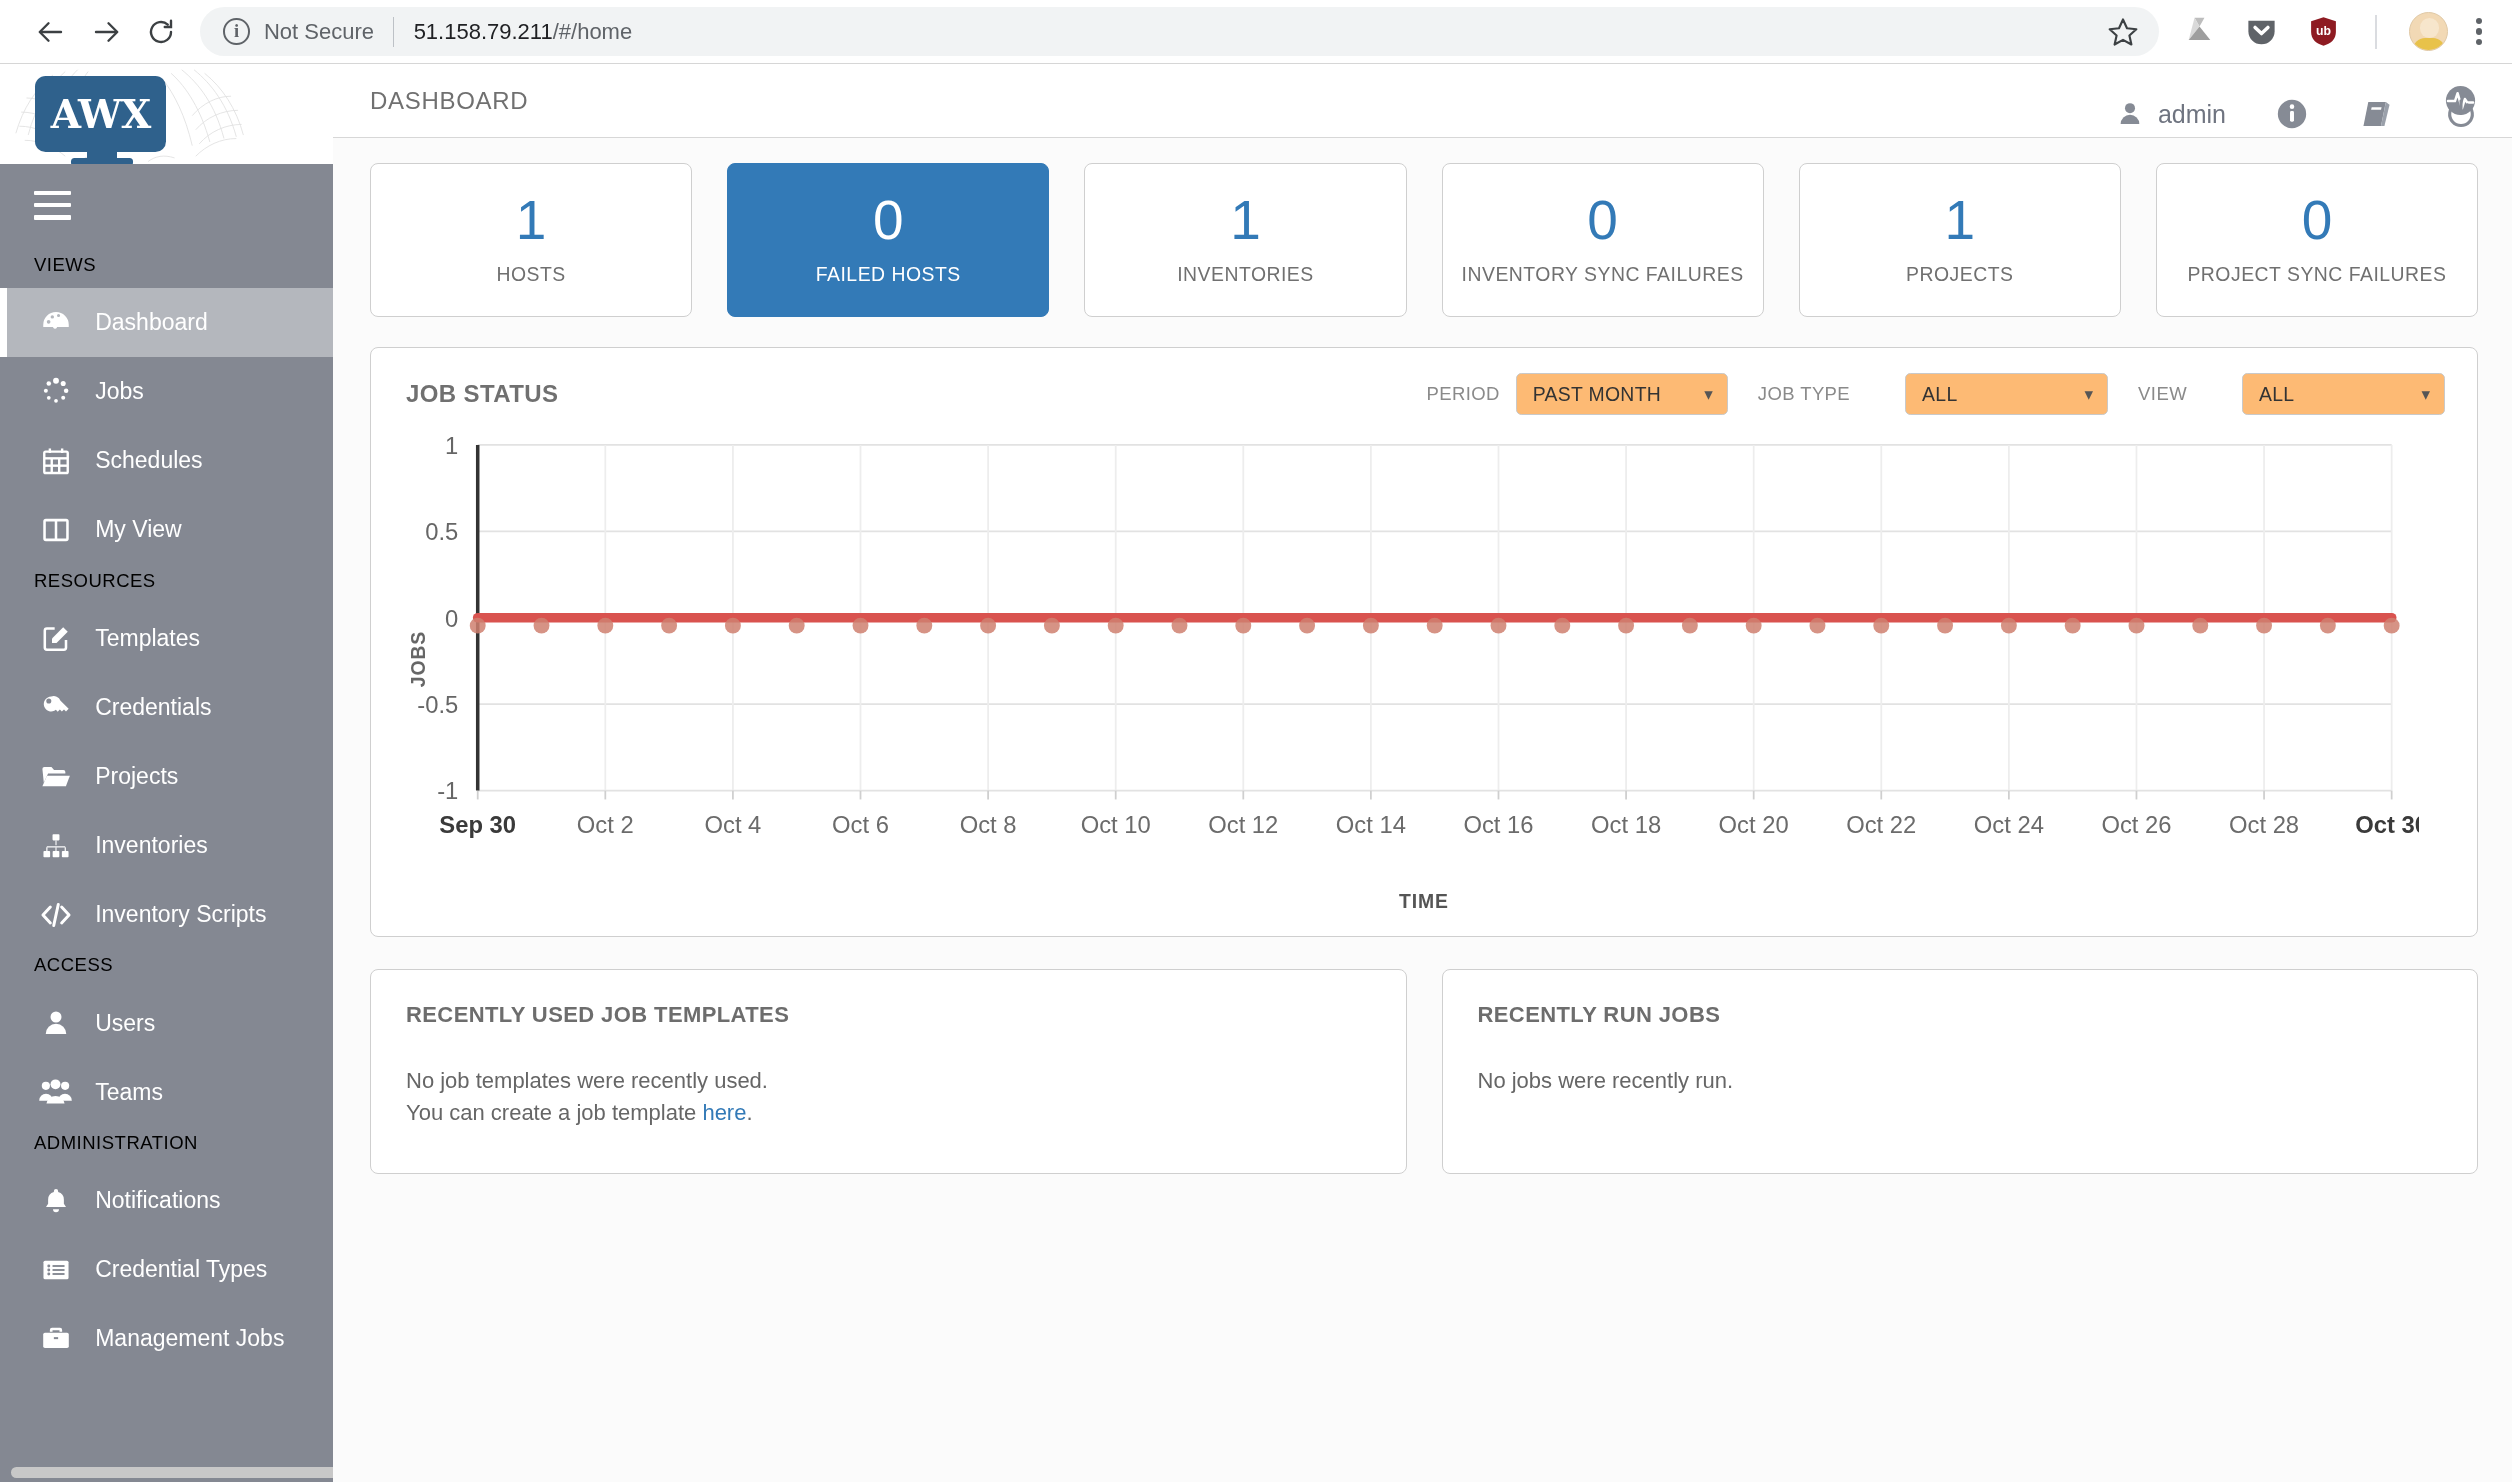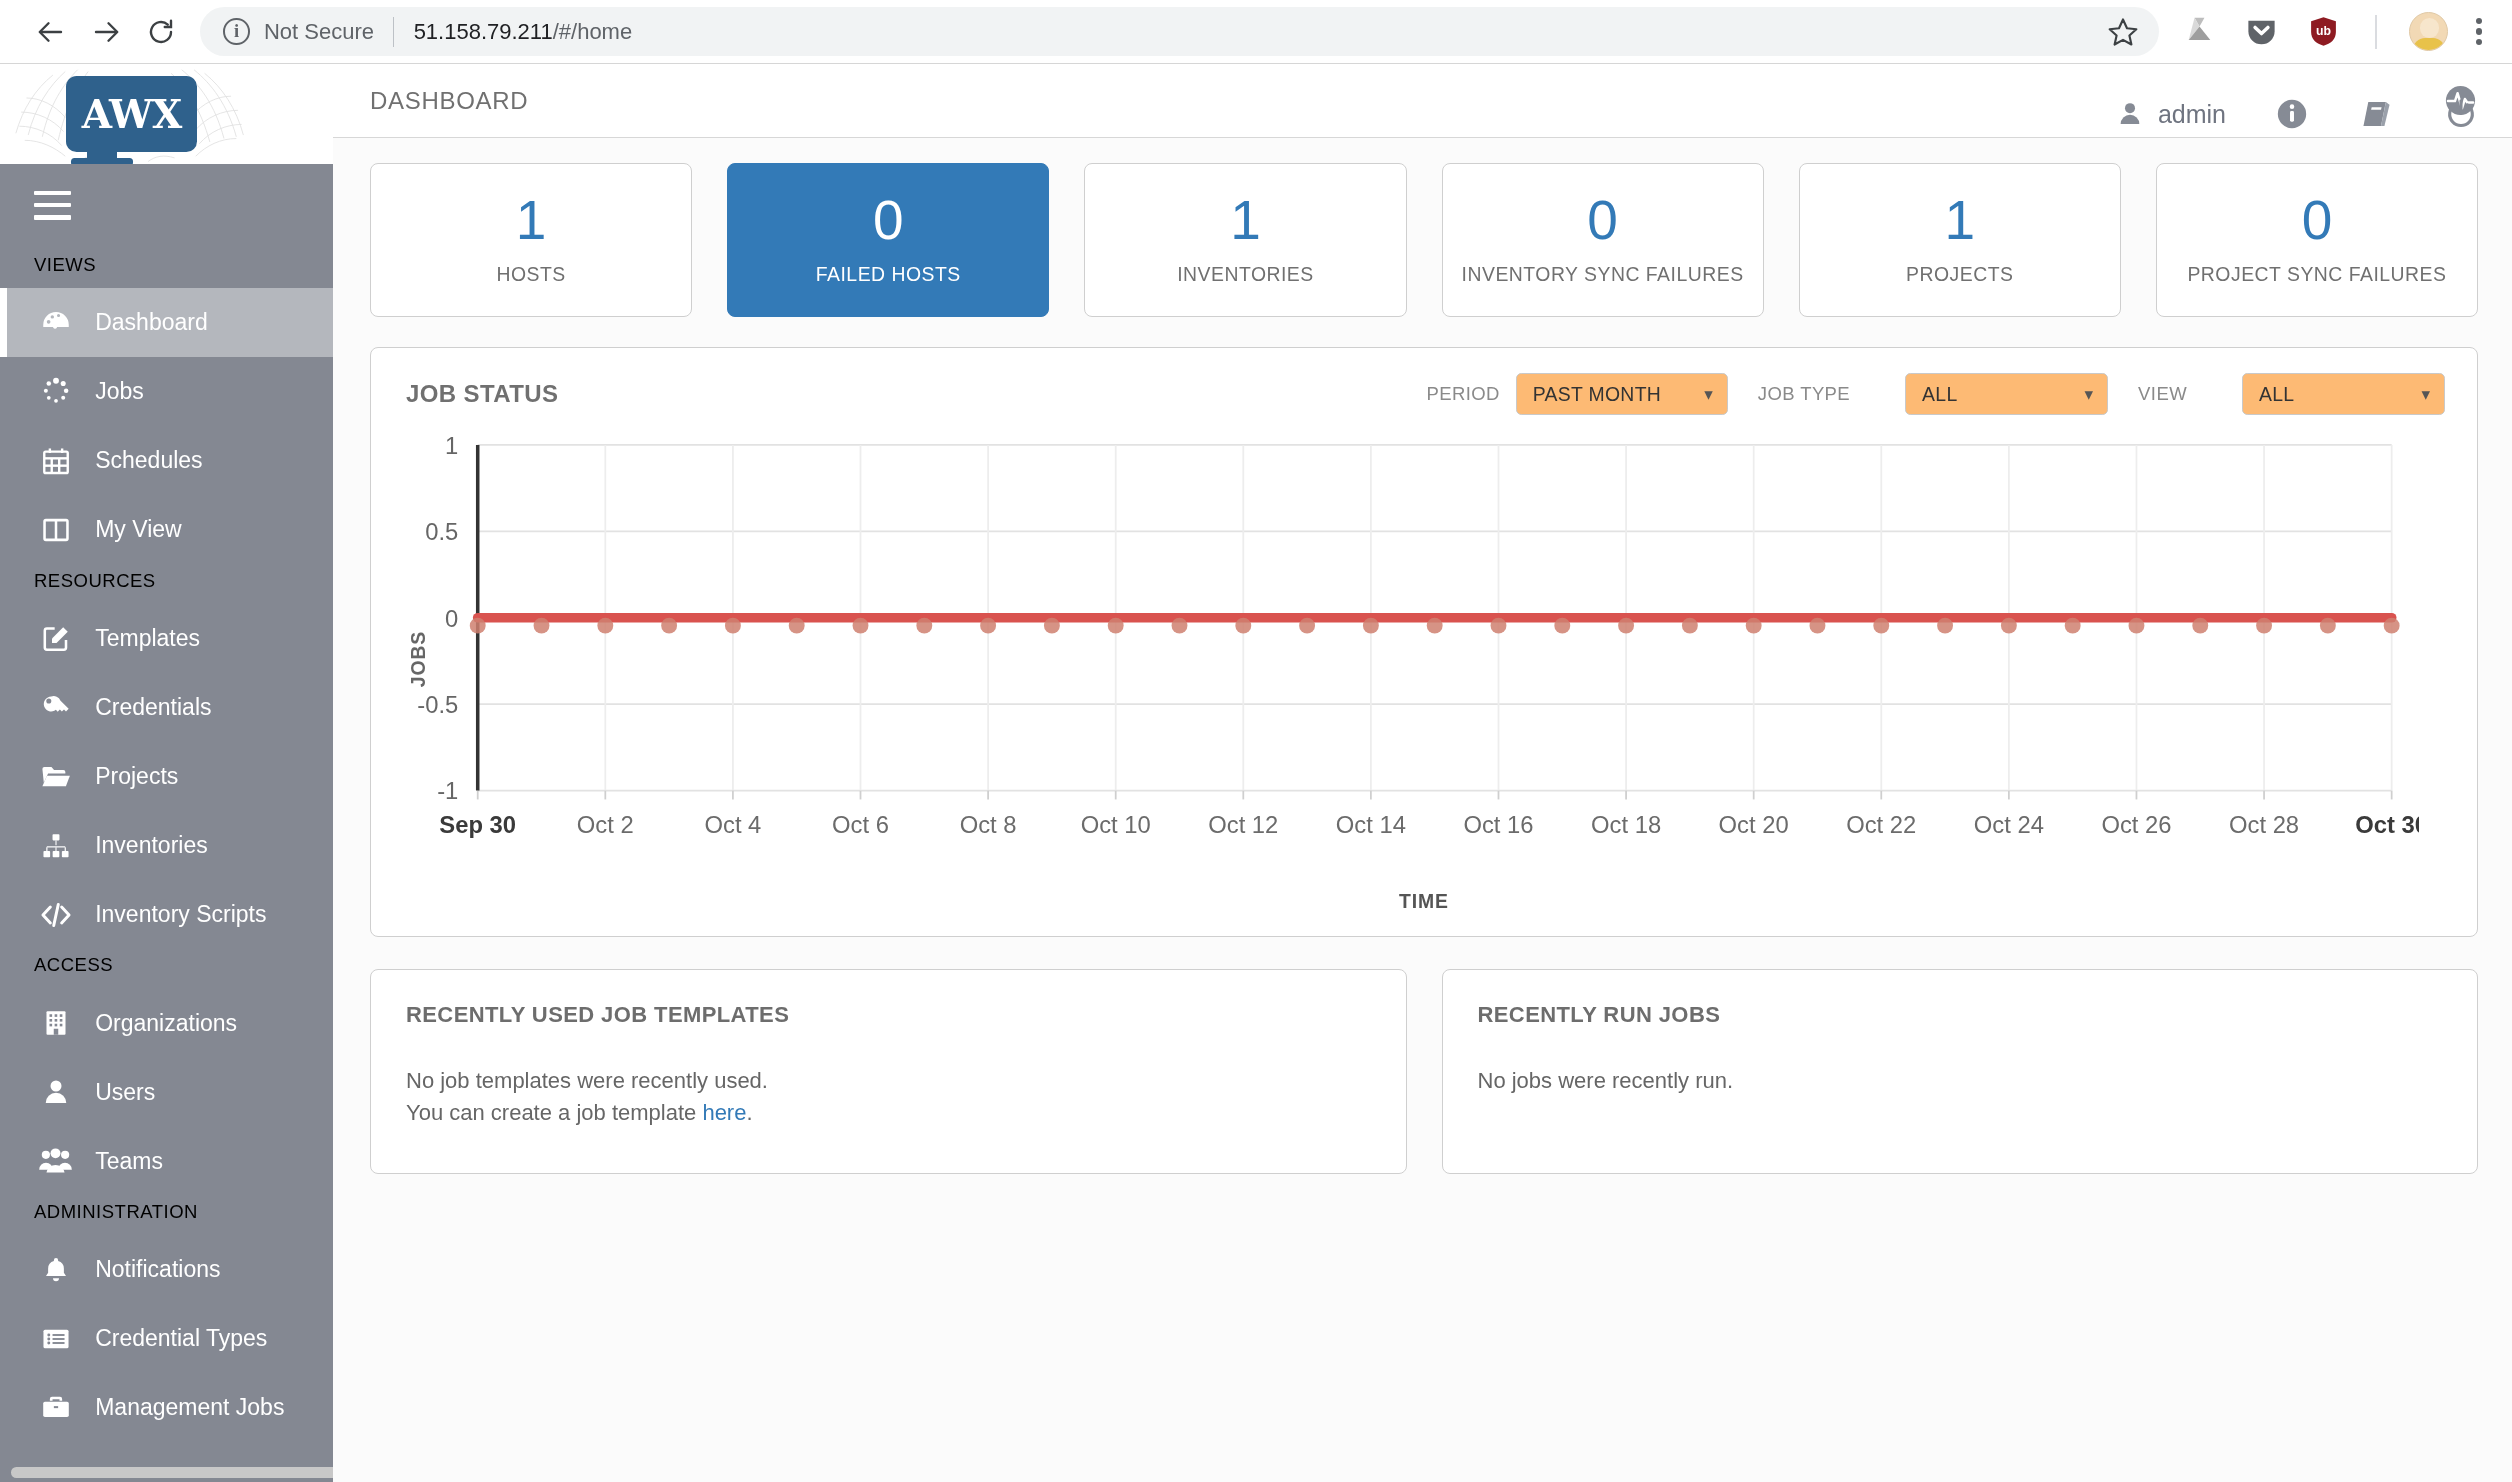--- a/index.html
+++ b/index.html
@@ -89,21 +89,21 @@
     background: #848892;
     flex: 0 0 333px;
     position: relative;
     overflow: hidden;
   }
   .logo-area {
     height: 100px;
     background: #ffffff;
     position: relative;
     overflow: hidden;
-    display: flex; align-items: center; padding-left: 31px;
+    display: flex; align-items: center;
   }
   .wings { position:absolute; left:0; top:-5.3px; width: 291px; height: 115px; opacity: .5; }
   .logo-badge {
     position: relative; z-index: 2;
     margin-left: 35px;
     width: 131px; height: 76px;
     background: #2f618c;
     border-radius: 10.6px;
     display: flex; align-items: center; justify-content: center;
   }
@@ -462,40 +462,20 @@
         <svg width="34" height="34" viewBox="0 0 24 24" fill="none" stroke="#ffffff" stroke-width="2.1" stroke-linecap="round" stroke-linejoin="round">
           <polyline points="8,6.4 2.8,12 8,17.6"></polyline>
             <polyline points="16,6.4 21.2,12 16,17.6"></polyline>
           <line x1="13.6" y1="4.6" x2="10.4" y2="19.4"></line>
         </svg>
       </span>
       <span>Inventory Scripts</span>
     </div>
 
     <div class="nav-group-title">ACCESS</div>
-    <div class="nav-item">
-      <span class="nav-ico">
-        <svg width="30" height="30" viewBox="0 0 24 24" fill="#ffffff">
-          <rect x="4.4" y="2.6" width="15.2" height="18.8" rx=".8"></rect>
-          <g fill="#848892">
-            <rect x="6.8" y="5" width="2.1" height="2.1"></rect>
-              <rect x="10.9" y="5" width="2.1" height="2.1"></rect>
-              <rect x="15" y="5" width="2.1" height="2.1"></rect>
-            <rect x="6.8" y="8.8" width="2.1" height="2.1"></rect>
-              <rect x="10.9" y="8.8" width="2.1" height="2.1"></rect>
-              <rect x="15" y="8.8" width="2.1" height="2.1"></rect>
-            <rect x="6.8" y="12.6" width="2.1" height="2.1"></rect>
-              <rect x="10.9" y="12.6" width="2.1" height="2.1"></rect>
-              <rect x="15" y="12.6" width="2.1" height="2.1"></rect>
-            <rect x="10.2" y="16.6" width="3.6" height="4.8"></rect>
-          </g>
-        </svg>
-      </span>
-      <span>Organizations</span>
-    </div>
     <div class="nav-item">
       <span class="nav-ico">
         <svg width="30" height="30" viewBox="0 0 24 24" fill="#ffffff">
           <circle cx="12" cy="7.2" r="4.4"></circle>
           <path d="M3.8 20.8a8.2 8.2 0 0 1 16.4 0Z"></path>
         </svg>
       </span>
       <span>Users</span>
     </div>
     <div class="nav-item">

